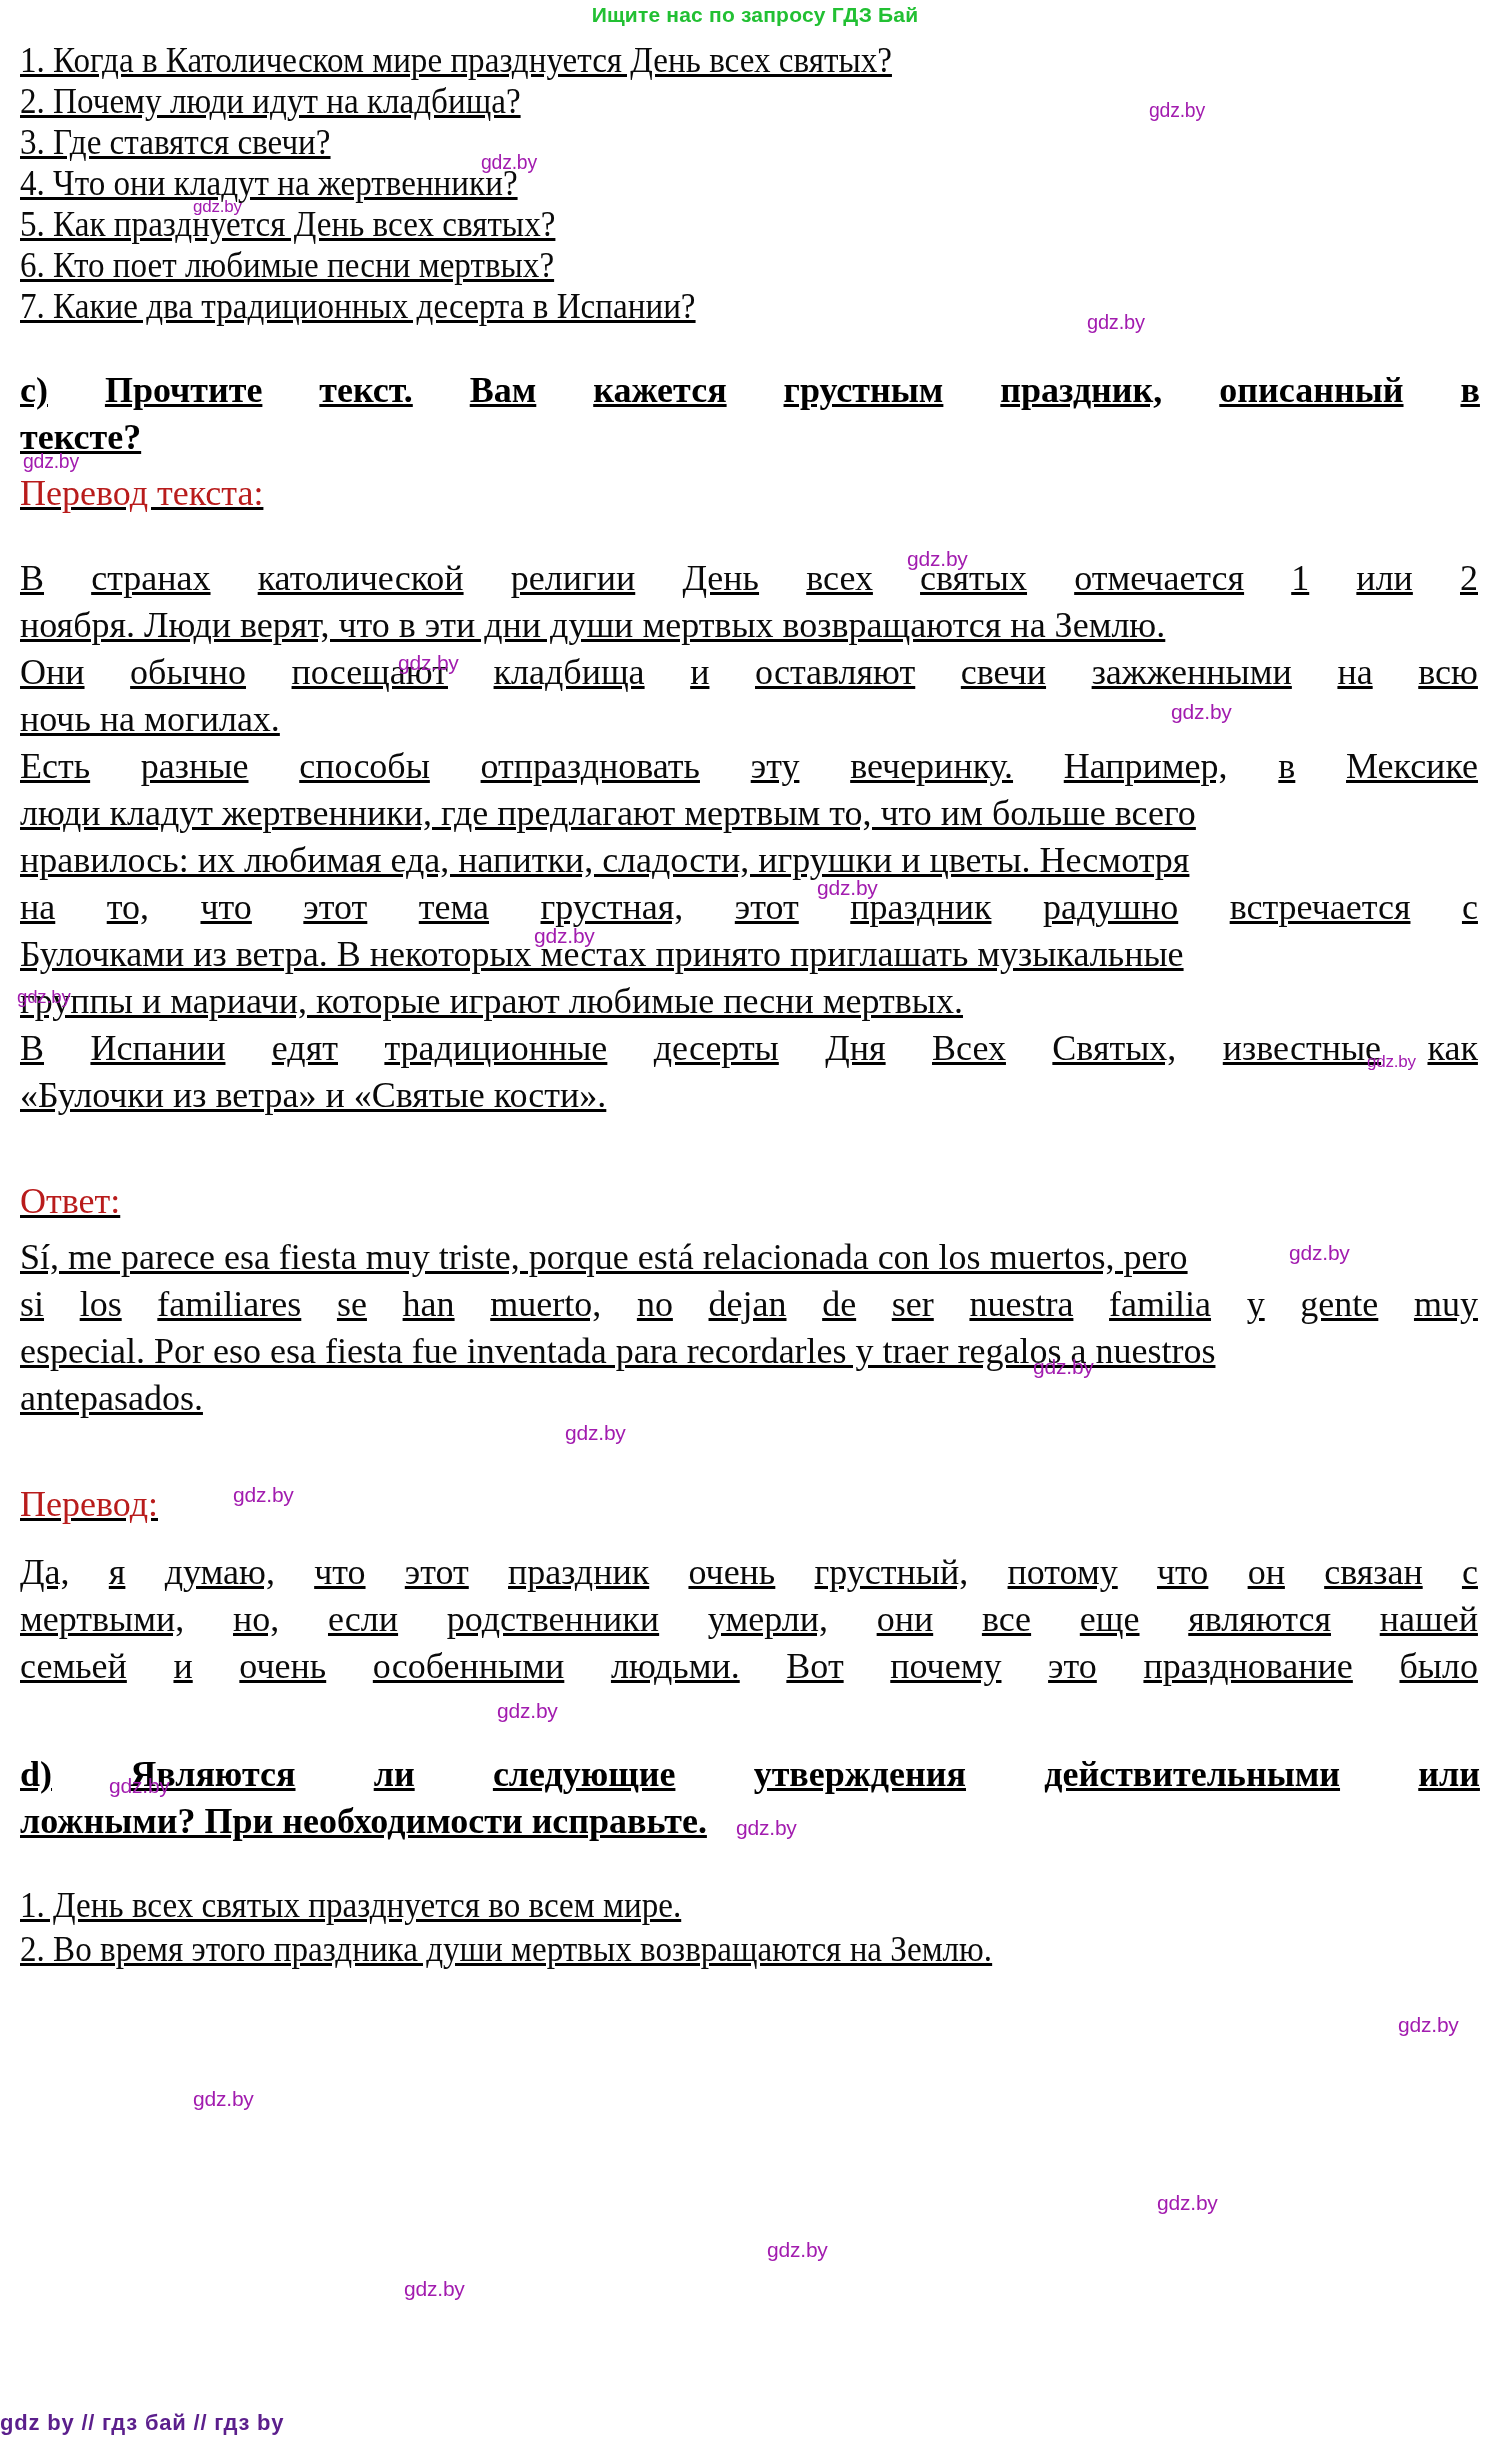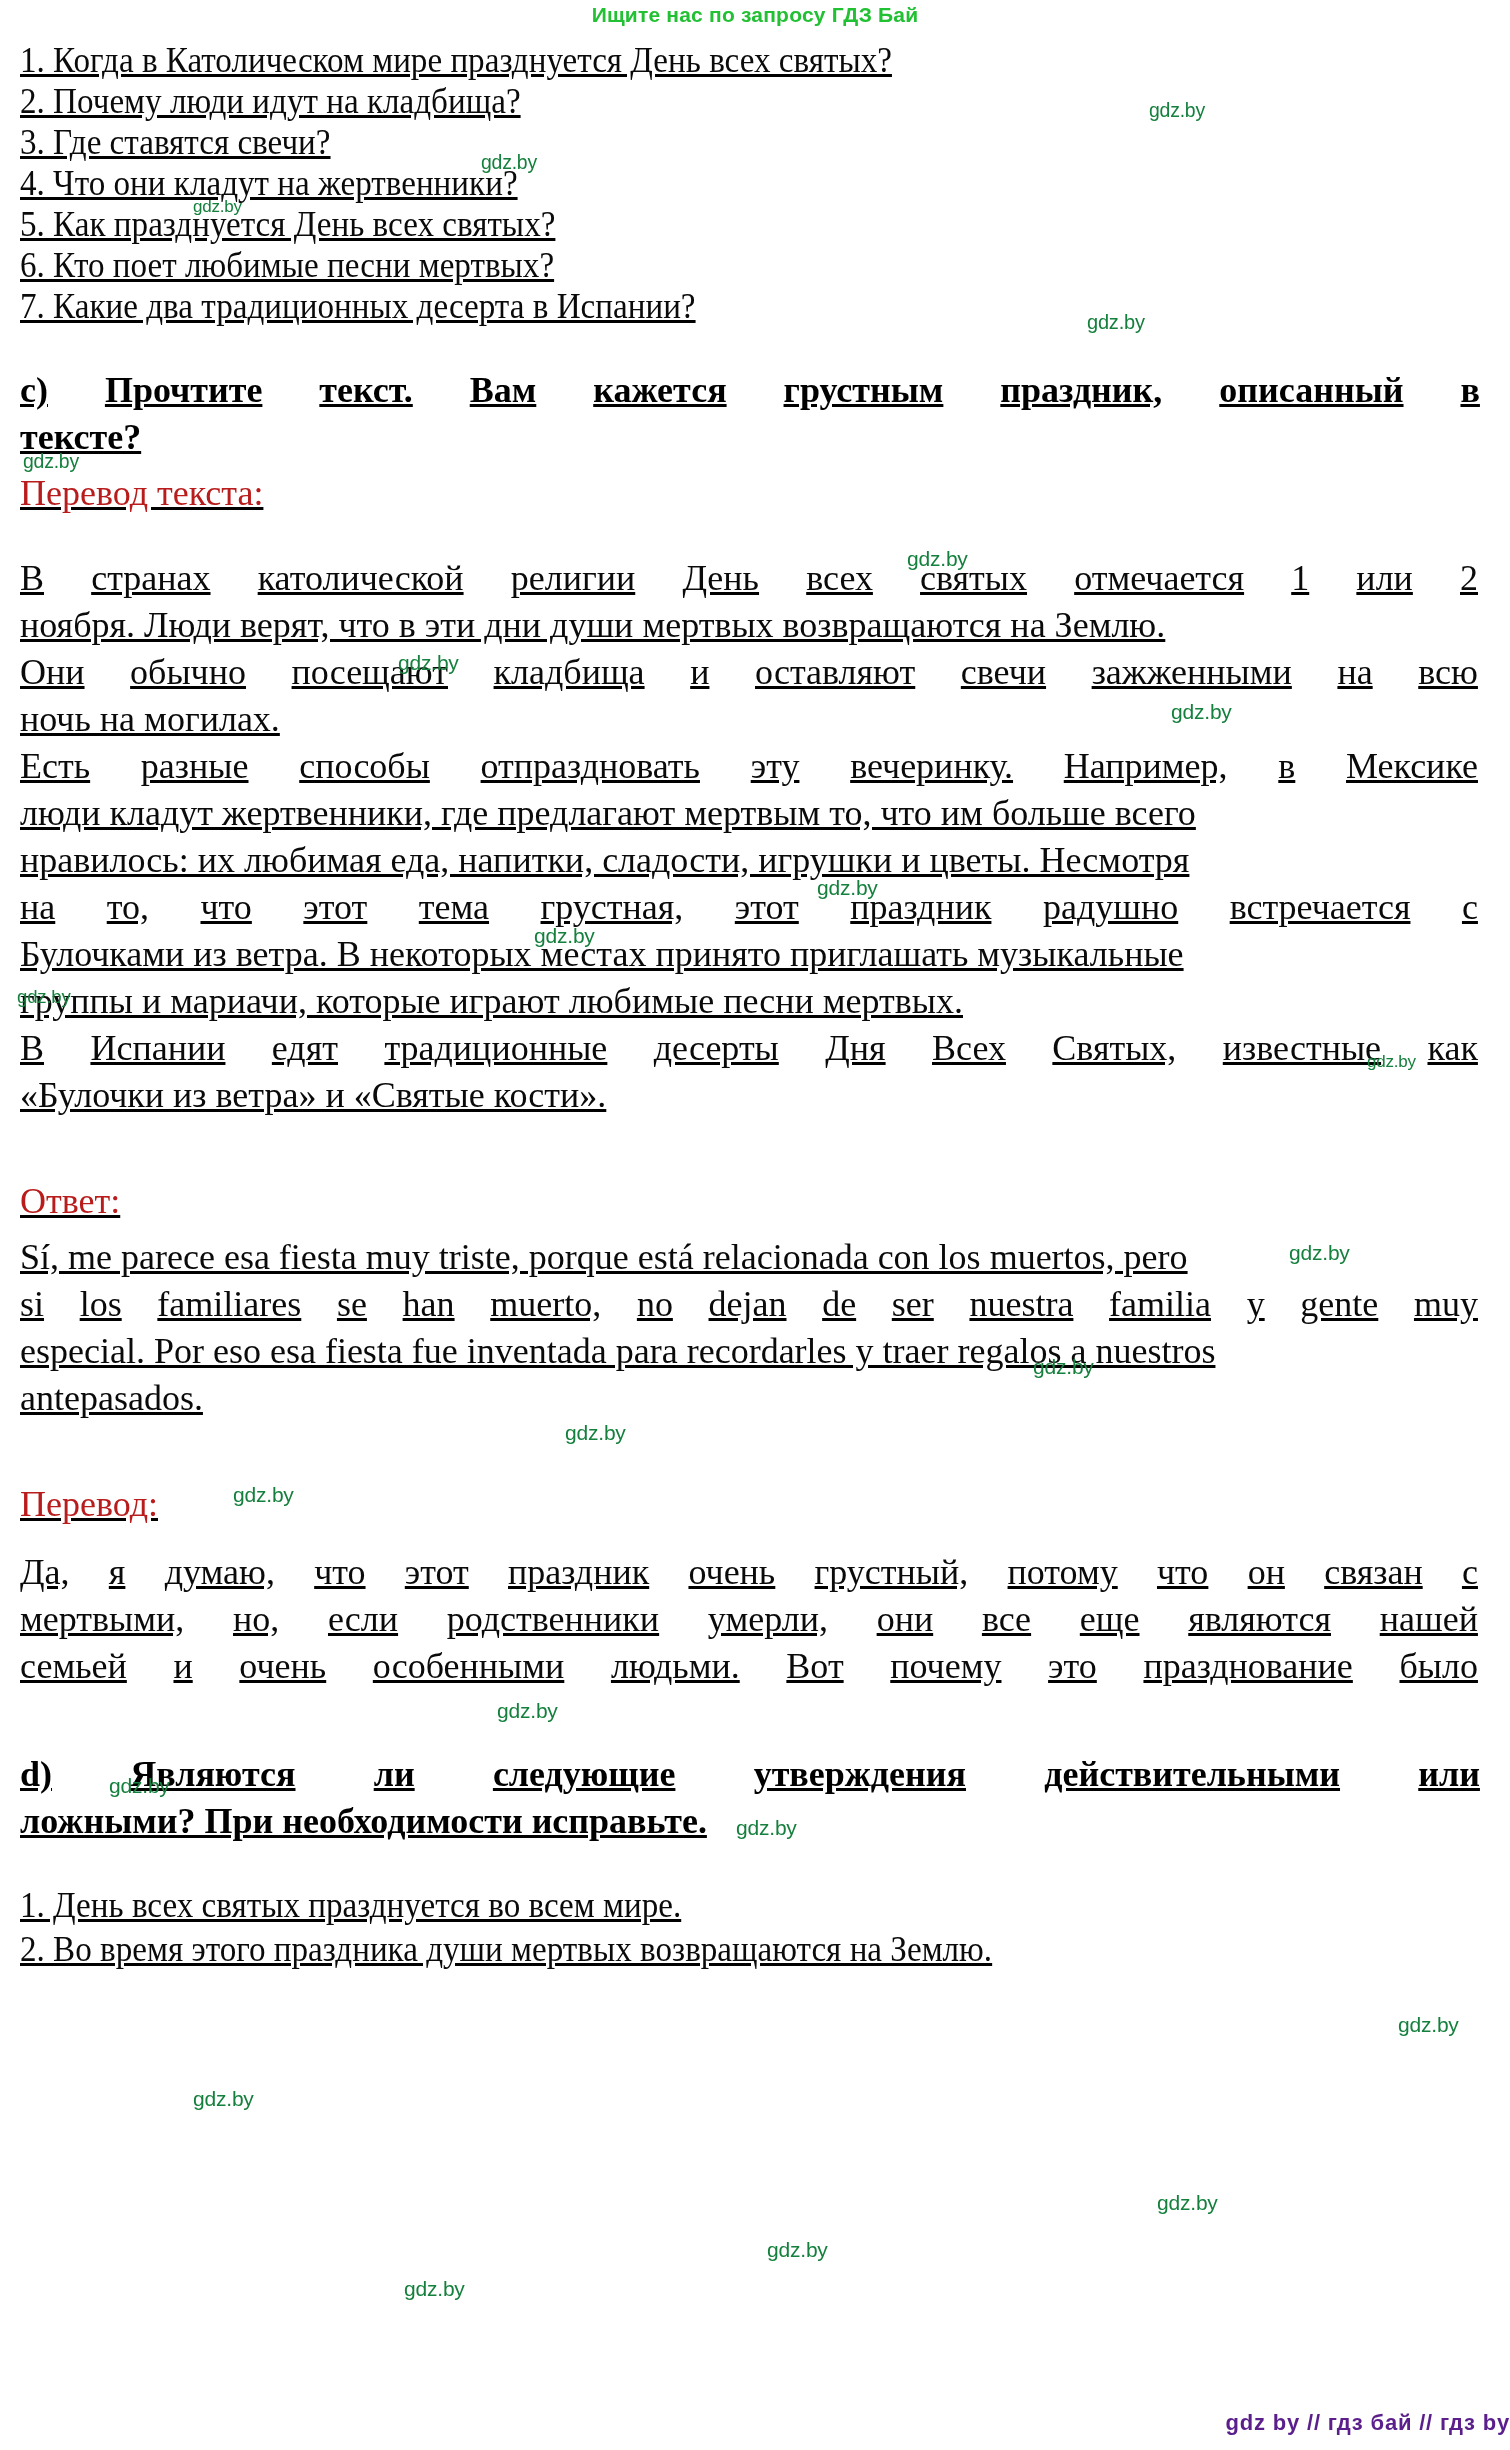--- a/index.html
+++ b/index.html
@@ -40,21 +40,21 @@
     color: #22c033;
     white-space: nowrap;
   }
 
   
   .promo-footer {
     position: absolute;
     left: 0;
     top: 2410px;
     width: 1510px;
-    text-align: right;
+    text-align: left;
     font-family: "Liberation Sans", "DejaVu Sans", sans-serif;
     font-weight: 700;
     font-size: 22px;
     letter-spacing: 0.8px;
     color: #5b1f8c;
     white-space: nowrap;
   }
 
   
   .content {
@@ -123,21 +123,21 @@
     font-size: 36px;
     line-height: 43px;
     color: #b91c1c;
     white-space: nowrap;
   }
 
   
   .wm {
     position: absolute;
     font-family: "Liberation Sans", "DejaVu Sans", sans-serif;
-    color: #15803d;
+    color: #a21caf;
     white-space: nowrap;
     pointer-events: none;
     font-weight: 400;
     letter-spacing: -0.2px;
   }
 </style>
 </head>
 <body>
 
 <div class="page">

